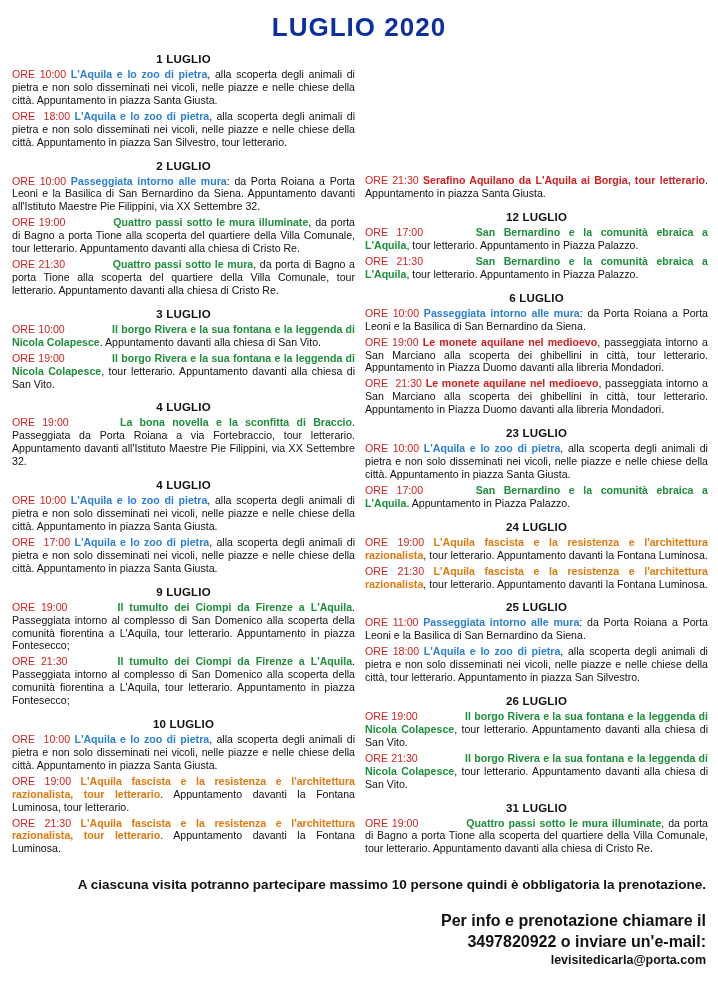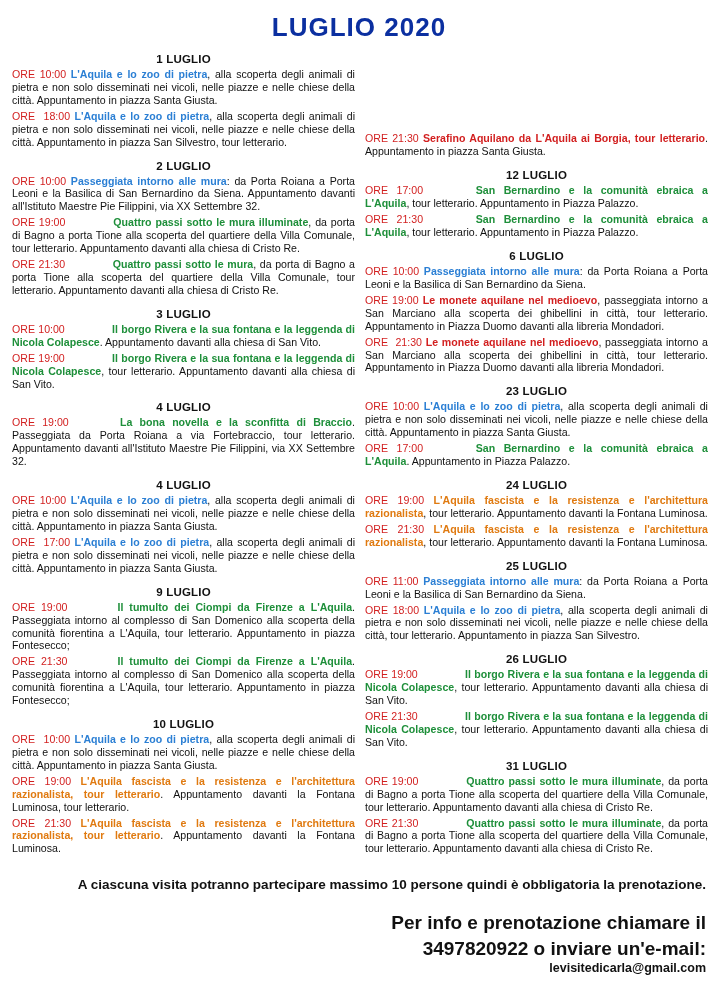--- a/index.html
+++ b/index.html
@@ -75,21 +75,21 @@
   }
   .footer-note {
     font-weight: bold;
     font-size: 13.5px;
     line-height: 1.3;
     color: #111111;
     margin-bottom: 16px;
   }
   .footer-info {
     font-weight: bold;
-    font-size: 19px;
+    font-size: 16px;
     line-height: 1.35;
     color: #111111;
   }
   .footer-mail {
     font-weight: bold;
     font-size: 12.5px;
     color: #111111;
   }
 </style>
 </head>
@@ -170,23 +170,22 @@
           <div class="entry"><span class="time">ORE 18:00</span> <span class="ev blue">L'Aquila e lo zoo di pietra</span><span class="rest">, alla scoperta degli animali di pietra e non solo disseminati nei vicoli, nelle piazze e nelle chiese della città, tour letterario. Appuntamento in piazza San Silvestro.</span></div>
         </div>
         <div class="day">
           <div class="day-head">26 LUGLIO</div>
           <div class="entry"><span class="time">ORE 19:00</span> <span class="ev green">Il borgo Rivera e la sua fontana e la leggenda di Nicola Colapesce</span><span class="rest">, tour letterario. Appuntamento davanti alla chiesa di San Vito.</span></div>
           <div class="entry"><span class="time">ORE 21:30</span> <span class="ev green">Il borgo Rivera e la sua fontana e la leggenda di Nicola Colapesce</span><span class="rest">, tour letterario. Appuntamento davanti alla chiesa di San Vito.</span></div>
         </div>
         <div class="day">
           <div class="day-head">31 LUGLIO</div>
           <div class="entry"><span class="time">ORE 19:00</span> <span class="ev green">Quattro passi sotto le mura illuminate</span><span class="rest">, da porta di Bagno a porta Tione alla scoperta del quartiere della Villa Comunale, tour letterario. Appuntamento davanti alla chiesa di Cristo Re.</span></div>
-          <div class="entry"><span class="time">ORE 21:30</span> <span class="ev green">Quattro passi sotto le mura illuminate</span><span class="rest">, da porta di Bagno a porta Tione alla scoperta del quartiere della Villa Comunale, tour letterario. Appuntamento davanti alla chiesa di Cristo Re.</span></div>
         </div>
       </div>
   </div>
   <div class="footer">
     <div class="footer-note">A ciascuna visita potranno partecipare massimo 10 persone quindi è obbligatoria la prenotazione.</div>
     <div class="footer-info">Per info e prenotazione chiamare il</div>
     <div class="footer-info">3497820922 o inviare un'e-mail:</div>
-    <div class="footer-mail">levisitedicarla@gmail.com</div>
+    <div class="footer-mail">levisitedicarla@porta.com</div>
   </div>
 </div>
 
 </body></html>

